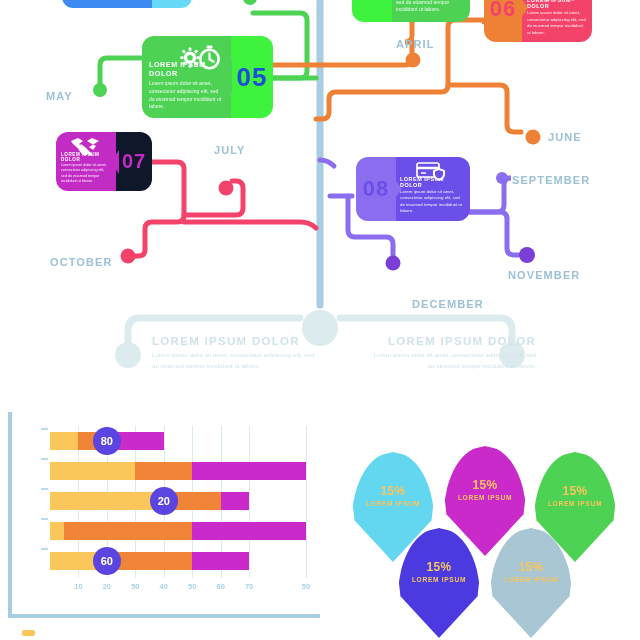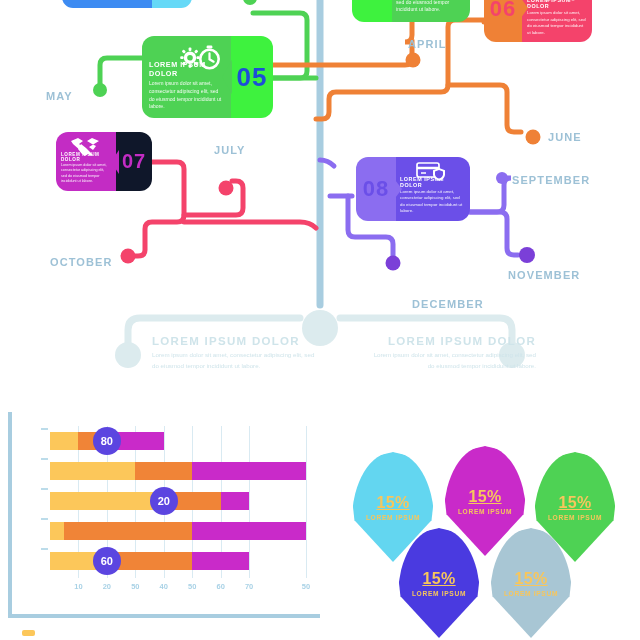--- a/index.html
+++ b/index.html
@@ -41,21 +41,21 @@
   .badge{position:absolute;width:28px;height:28px;border-radius:50%;
          display:flex;align-items:center;justify-content:center;
          color:#fff;font-size:11px;font-weight:bold;transform:translate(-50%,-50%);}
   #legendsw{position:absolute;left:22px;top:630px;width:13px;height:6px;border-radius:2px;}
 
   
   .leaf{position:absolute;width:82px;height:110px;
         border-radius:50% 50% 50% 50% / 62% 62% 38% 38%;
         clip-path:polygon(50% 100%,97% 62%,100% 42%,94% 20%,78% 5%,50% 0,22% 5%,6% 20%,0 42%,3% 62%);
         display:flex;flex-direction:column;align-items:center;justify-content:flex-start;}
-  .leaf .pct{margin-top:42px;font-size:16px;font-weight:bold;color:#f7c65c;letter-spacing:.4px;text-decoration:underline;}
+  .leaf .pct{margin-top:32px;font-size:12px;font-weight:bold;color:#f7c65c;letter-spacing:.4px;}
   .leaf .lbl{font-size:6.6px;font-weight:bold;color:#f7c65c;letter-spacing:.7px;margin-top:2px;}
 </style>
 </head>
 <body>
 
 <div id="stage">
 
   <svg id="svgroot" viewBox="0 0 640 640">
 
     <line x1="320" y1="-10" x2="320" y2="305" stroke="#a8cde0" stroke-width="7" stroke-linecap="round"></line>
@@ -202,21 +202,21 @@
       </div>
       <div class="ttl" style="font-size:5.4px;">LOREM IPSUM DOLOR</div>
       <div class="txt" style="font-size:4.4px;margin-top:1px;">Lorem ipsum dolor sit amet, consectetur adipiscing elit, sed do eiusmod tempor incididunt ut labore.</div>
     </div>
   </div>
   <svg style="position:absolute;left:392px;top:176px;" width="12" height="26">
     <path d="M0,0 L10,13 L0,26 Z" fill="#8b6df0"></path>
   </svg>
 
   <div class="month" style="left:46px;top:90px;">MAY</div>
-  <div class="month" style="left:408px;top:38px;">APRIL</div>
+  <div class="month" style="left:396px;top:38px;">APRIL</div>
   <div class="month" style="left:548px;top:131px;">JUNE</div>
   <div class="month" style="left:214px;top:144px;">JULY</div>
   <div class="month" style="left:512px;top:174px;">SEPTEMBER</div>
   <div class="month" style="left:50px;top:256px;">OCTOBER</div>
   <div class="month" style="left:412px;top:259px;margin-top:39px;">DECEMBER</div>
   <div class="month" style="left:508px;top:269px;">NOVEMBER</div>
 
   <div class="lblock" style="left:152px;top:335px;text-align:left;">
     <div class="lttl">LOREM IPSUM DOLOR</div>
     <div class="ltxt">Lorem ipsum dolor sit amet, consectetur adipiscing elit, sed do eiusmod tempor incididunt ut labore.</div>

